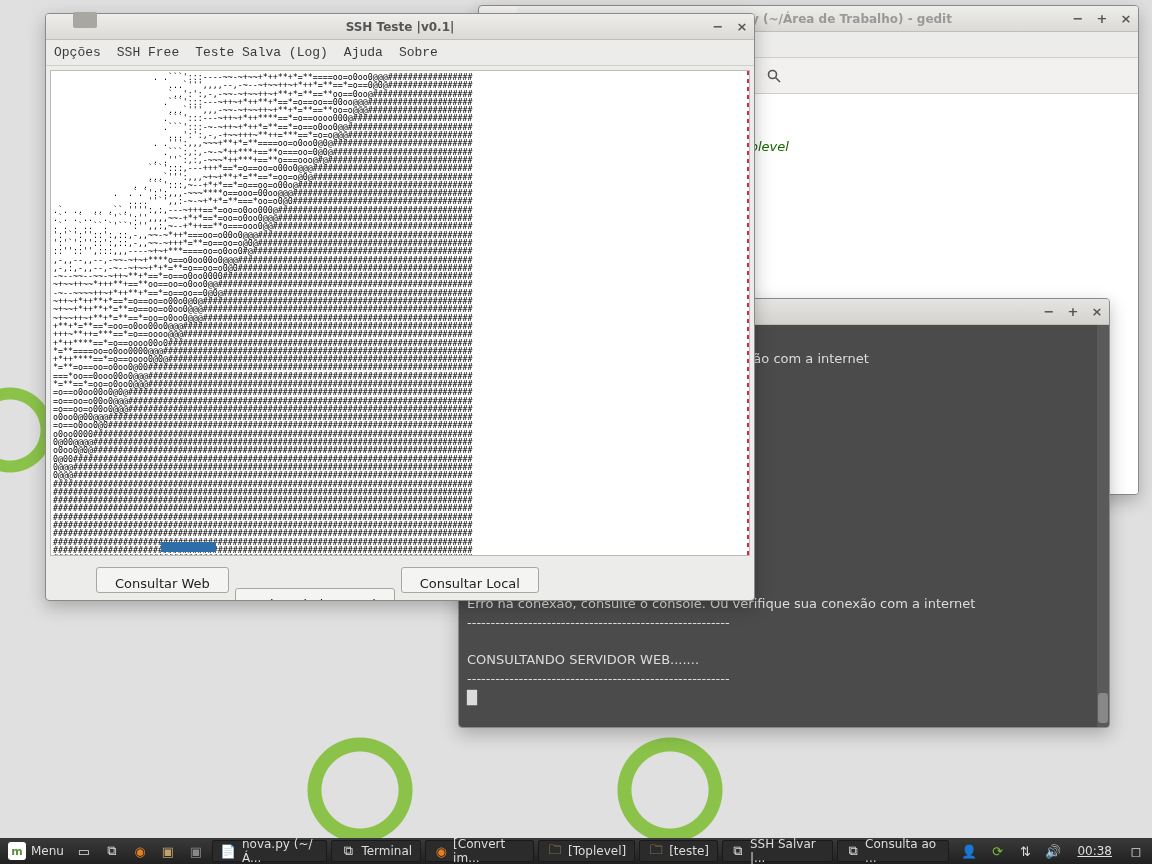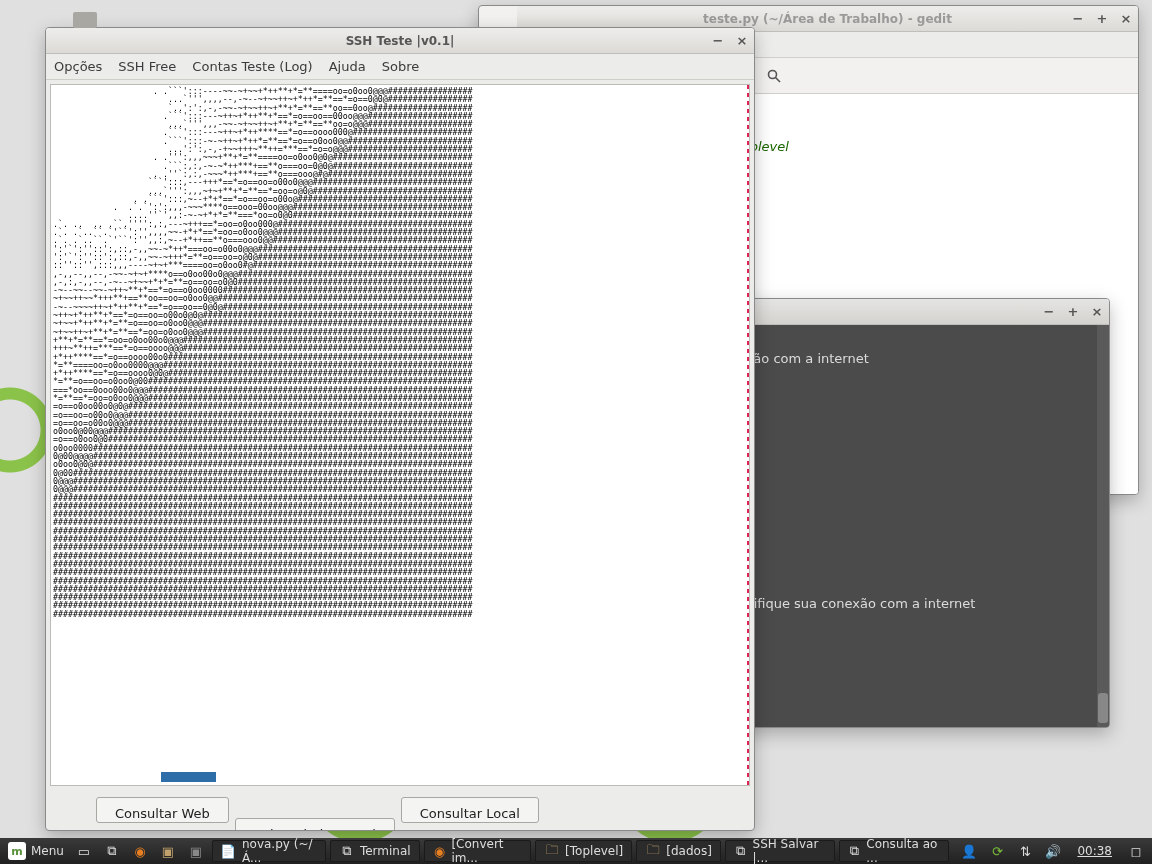--- a/index.html
+++ b/index.html
@@ -36,21 +36,21 @@
 }
 .titlebar.inactive { color: #999; margin-left: 38px; }
 .win-ctrls { position: absolute; right: 4px; top: 4px; display: flex; gap: 8px; }
 .win-ctrl { width: 16px; height: 16px; display:flex; align-items:center; justify-content:center; font-size: 13px; color:#555; cursor:pointer; }
 
 .menubar {
   height: 26px; display: flex; align-items: center; gap: 16px;
   padding: 0 8px; font-size: 13px; color: #3b3b3b;
   background: #ececea; border-bottom: 1px solid #d0cec9;
 }
-.menubar span { cursor: pointer; }
+.menubar span { cursor: pointer; font-family: Liberation Mono, monospace; }
 
 .toolbar {
   height: 36px; display:flex; align-items:center; gap: 8px;
   padding: 0 6px; background:#f2f1f0; border-bottom:1px solid #d0cec9;
 }
 .toolbar .sep { width:1px; height:22px; background:#c8c6c1; margin:0 4px; }
 .tb-btn { width:26px; height:26px; display:flex; align-items:center; justify-content:center; color:#555; font-size:16px; cursor:pointer; }
 .tb-label { font-size:13px; color:#3b3b3b; margin-left:-4px; }
 
 
@@ -60,21 +60,21 @@
 .cmt { color:#1a6600; font-style: italic; }
 
 
 .terminal { left: 458px; top: 298px; width: 652px; height: 430px; z-index: 2; }
 .terminal .titlebar { background: linear-gradient(#e4e4e2,#d5d3cf); }
 .term-body { flex:1; background:#4b4b4b; color:#dcdcdc; font-family:"DejaVu Sans Mono",monospace; font-size:13px; padding:6px 8px; line-height:1.45; overflow:hidden; white-space:pre-wrap; position:relative; }
 .term-scroll { position:absolute; right:0; top:0; bottom:0; width:12px; background:#5a5a5a; }
 .term-thumb { position:absolute; right:1px; bottom:4px; width:10px; height:30px; background:#888; border-radius:3px; }
 
 
-.sshwin { left: 45px; top: 27px; width: 710px; height: 804px; z-index: 3; background:#ececea; }
+.sshwin { left: 45px; top: 13px; width: 710px; height: 588px; z-index: 3; background:#ececea; }
 .ascii-frame { flex:1; margin:4px; background:#fff; border:1px solid #bdbbb6; position:relative; overflow:hidden; font-family:"DejaVu Sans Mono",monospace; font-size:8.3px; line-height:8.3px; letter-spacing:0px; white-space:pre; padding:2px; }
 .ascii-frame::after { content:""; position:absolute; top:0; right:0; bottom:0; width:2px; background:repeating-linear-gradient(#d25 0 4px, transparent 4px 8px); }
 .bluetag { position:absolute; left:115px; bottom:48px; width:55px; height:10px; background:#2d6ea8; z-index:3; }
 .btn-row { height:40px; display:flex; align-items:center; gap:6px; padding:0 50px; }
 .form-btn { height:26px; padding:8px 18px; font-size:13px; background:#f4f4f2; border:1px solid #a9a7a2; border-radius:3px; cursor:pointer; color:#222; }
 .form-btn.red { color:#0f172a;margin-top:42px; }
 
 
 .toptab { position:absolute; left:73px; top:12px; width:24px; height:16px; background:#a9a7a2; border-radius:2px; z-index:4; }
 
@@ -191,21 +191,21 @@
   <div class="titlebar">
     <span>SSH Teste |v0.1|</span>
     <div class="win-ctrls">
       <span class="win-ctrl">−</span>
       <span class="win-ctrl">×</span>
     </div>
   </div>
   <div class="menubar">
     <span>Opções</span>
     <span>SSH Free</span>
-    <span>Contas Teste (Log)</span>
+    <span>Teste Salva (Log)</span>
     <span>Ajuda</span>
     <span>Sobre</span>
   </div>
   <div class="ascii-frame" id="ascii">                    . .```':::----~~-~+~~+*++**+*=**====oo=o0oo0@@@#################
                        ...`''',,,,--,-~--~+~~++~+*++*=**==*=o==0@0@#################
                        `..':':,-,-~~-~+~~++~+**+*=**==**oo==0oo@####################
                       .```':::---~++~+*++**+*==*=o==oo==00oo@@@#####################
                        ...`''',,,-~~-~+~~++~+**+*=**==**oo=o@@@#####################
                       .```':::---~++~+*++****==*=o==oooo000@########################
                       .```':::-~-~++~+*++*=**==*=o==o0oo0@@#########################
@@ -307,21 +307,21 @@
   <div class="tb-item">
       <span class="tb-icon" style="color:#e67e22">◉</span>
       <span>[Convert im...</span>
     </div>
   <div class="tb-item">
       <span class="tb-icon" style="color:#c0a16b">🗀</span>
       <span>[Toplevel]</span>
     </div>
   <div class="tb-item">
       <span class="tb-icon" style="color:#c0a16b">🗀</span>
-      <span>[dados]</span>
+      <span>[teste]</span>
     </div>
   <div class="tb-item">
       <span class="tb-icon">⧉</span>
       <span>SSH Salvar |...</span>
     </div>
   <div class="tb-item">
       <span class="tb-icon">⧉</span>
       <span>Consulta ao ...</span>
     </div>
 

